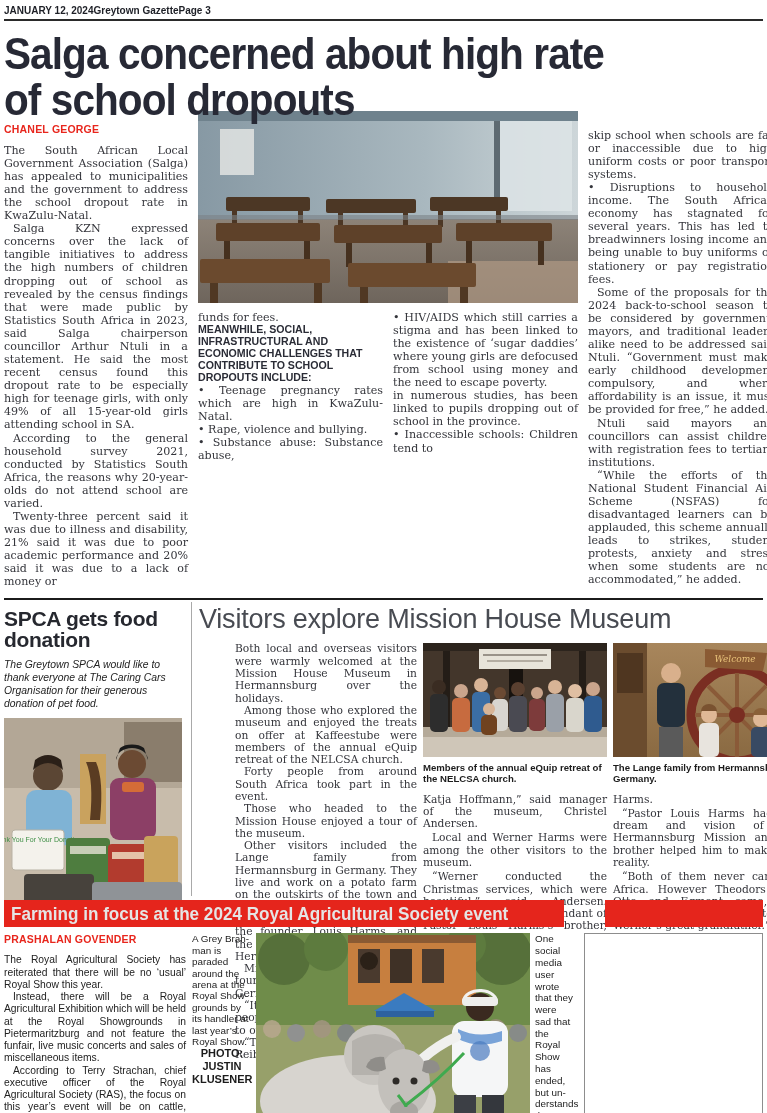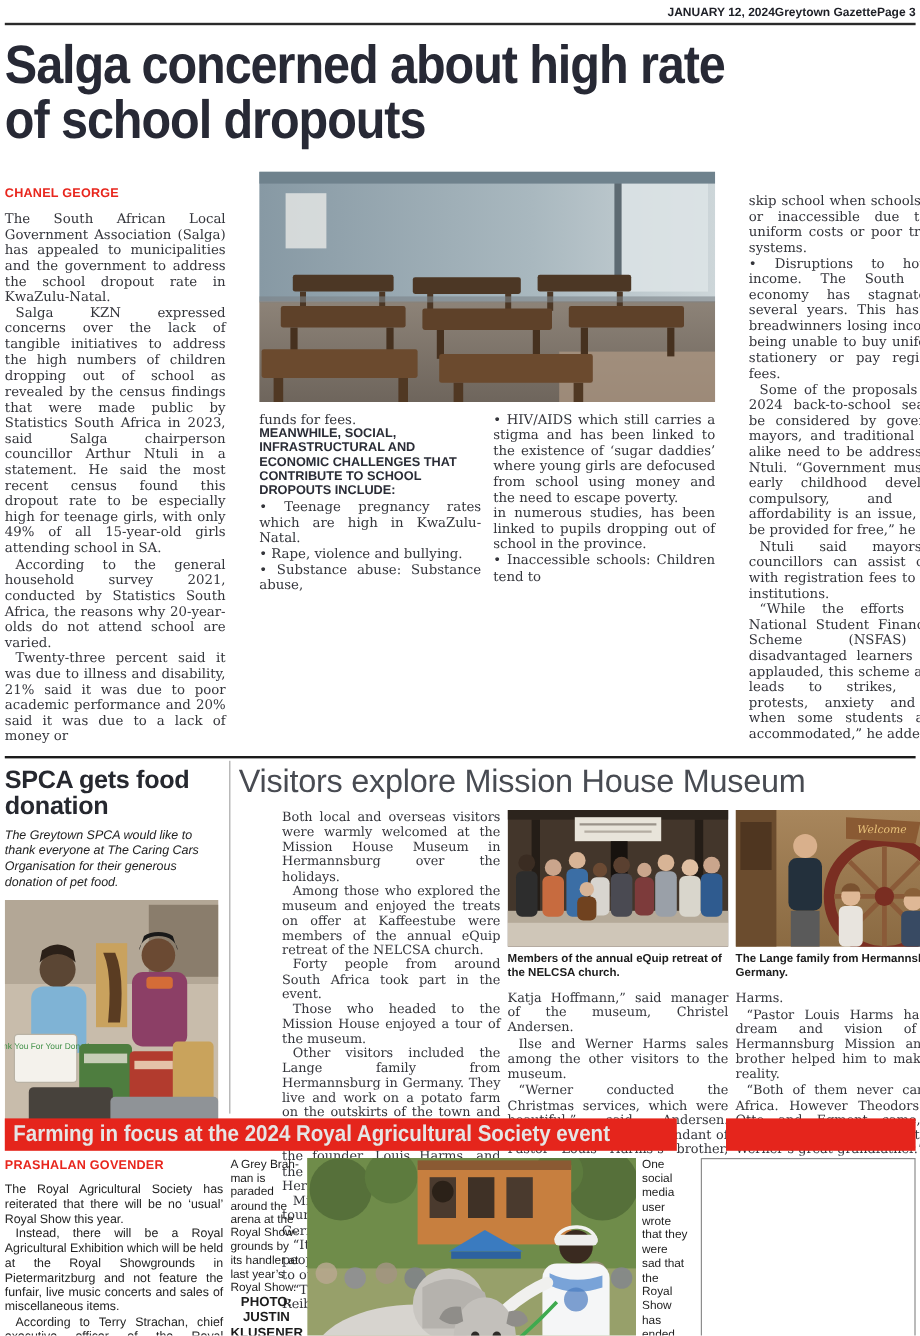--- a/index.html
+++ b/index.html
@@ -1,38 +1,38 @@
 <!DOCTYPE html>
 <html><head>
 <meta charset="utf-8">
 <style>
   html,body{margin:0;padding:0;background:#fff;}
   body{width:767px;height:1113px;overflow:hidden;font-family:"Liberation Sans",sans-serif;color:#222;}
   .page{position:relative;width:767px;height:1113px;padding:0 4px;box-sizing:border-box;overflow:hidden;}
 
   
-  .topbar{display:flex;justify-content:flex-end;align-items:flex-end;
+  .topbar{display:flex;justify-content:flex-start;align-items:flex-end;
           font-size:10px;font-weight:bold;color:#1d1f26;padding:5px 0 3px;border-bottom:2px solid #2a2a2a;}
 
   
   .headline{margin:10px 0 0;color:#272935;font-weight:800;font-size:45px;line-height:1.02;letter-spacing:-1px;}
   .squeeze{display:inline-block;transform:scaleX(.9);transform-origin:0 50%;white-space:nowrap;}
 
   
   .byline{color:#e8261d;font-weight:bold;font-size:10.5px;letter-spacing:.2px;margin:0 0 9px;}
   .serif{font-family:"DejaVu Serif","Liberation Serif",serif;font-size:11.1px;line-height:1.18;
          color:#34353b;text-align:justify;margin:0;}
   .serif.sm{font-size:10.7px;line-height:1.15;}
   .ind{text-indent:9px;}
   .subhead{font-weight:bold;font-size:10.6px;line-height:1.13;color:#2a2c36;margin:0;}
   .sansbody{font-size:10.3px;line-height:1.19;color:#222;text-align:justify;margin:0;}
   .caption{font-size:9.6px;line-height:1.15;font-weight:bold;color:#1c1c1c;margin:5px 0 0;}
 
   
-  .lead-row{display:flex;gap:28px;margin-top:32px;}
+  .lead-row{display:flex;gap:10px;}
   .lead-c1{width:184px;flex:0 0 184px;}
   .lead-mid{width:380px;flex:0 0 380px;}
   .lead-mid svg{display:block;margin-top:-12px;}
   .lead-mid-text{display:flex;gap:10px;margin-top:8px;}
   .lead-mid-text>div{width:185px;flex:0 0 185px;}
   .lead-c4{width:186px;flex:0 0 186px;margin-top:6px;}
 
   .divider{border:none;border-top:2px solid #1b1b1b;margin:10px 0 0;}
 
   
@@ -267,21 +267,21 @@
               <circle cx="170" cy="46" r="7" fill="#caa58c"></circle>
                 <rect x="161" y="53" width="18" height="36" rx="5" fill="#2f5b8f"></rect>
               <circle cx="66" cy="66" r="6" fill="#d8b496"></circle>
                 <rect x="58" y="72" width="16" height="20" rx="5" fill="#70421f"></rect>
             </g>
           </svg>
           <div class="cap-block">
             <p class="caption">Members of the annual eQuip retreat of the NELCSA church.</p>
           </div>
           <p class="serif sm">Katja Hoffmann,” said manager of the museum, Christel Andersen.</p>
-          <p class="serif sm ind">Ilse and Werner Harms sales among the other visitors to the museum.</p>
+          <p class="serif sm ind">Local and Werner Harms were among the other visitors to the museum.</p>
           <p class="serif sm ind">“Werner conducted the Christmas services, which were beautiful,” said Andersen. “Werner is a direct descendant of Pastor Louis Harms’s brother, Theodor</p>
         </div>
 
         <div class="mus-c">
 
           <svg width="186" height="114" viewBox="0 0 186 114">
             <defs>
               <linearGradient id="wood" x1="0" y1="0" x2="0" y2="1">
                 <stop offset="0" stop-color="#a8865c"></stop>
                   <stop offset="1" stop-color="#8a6a42"></stop>

